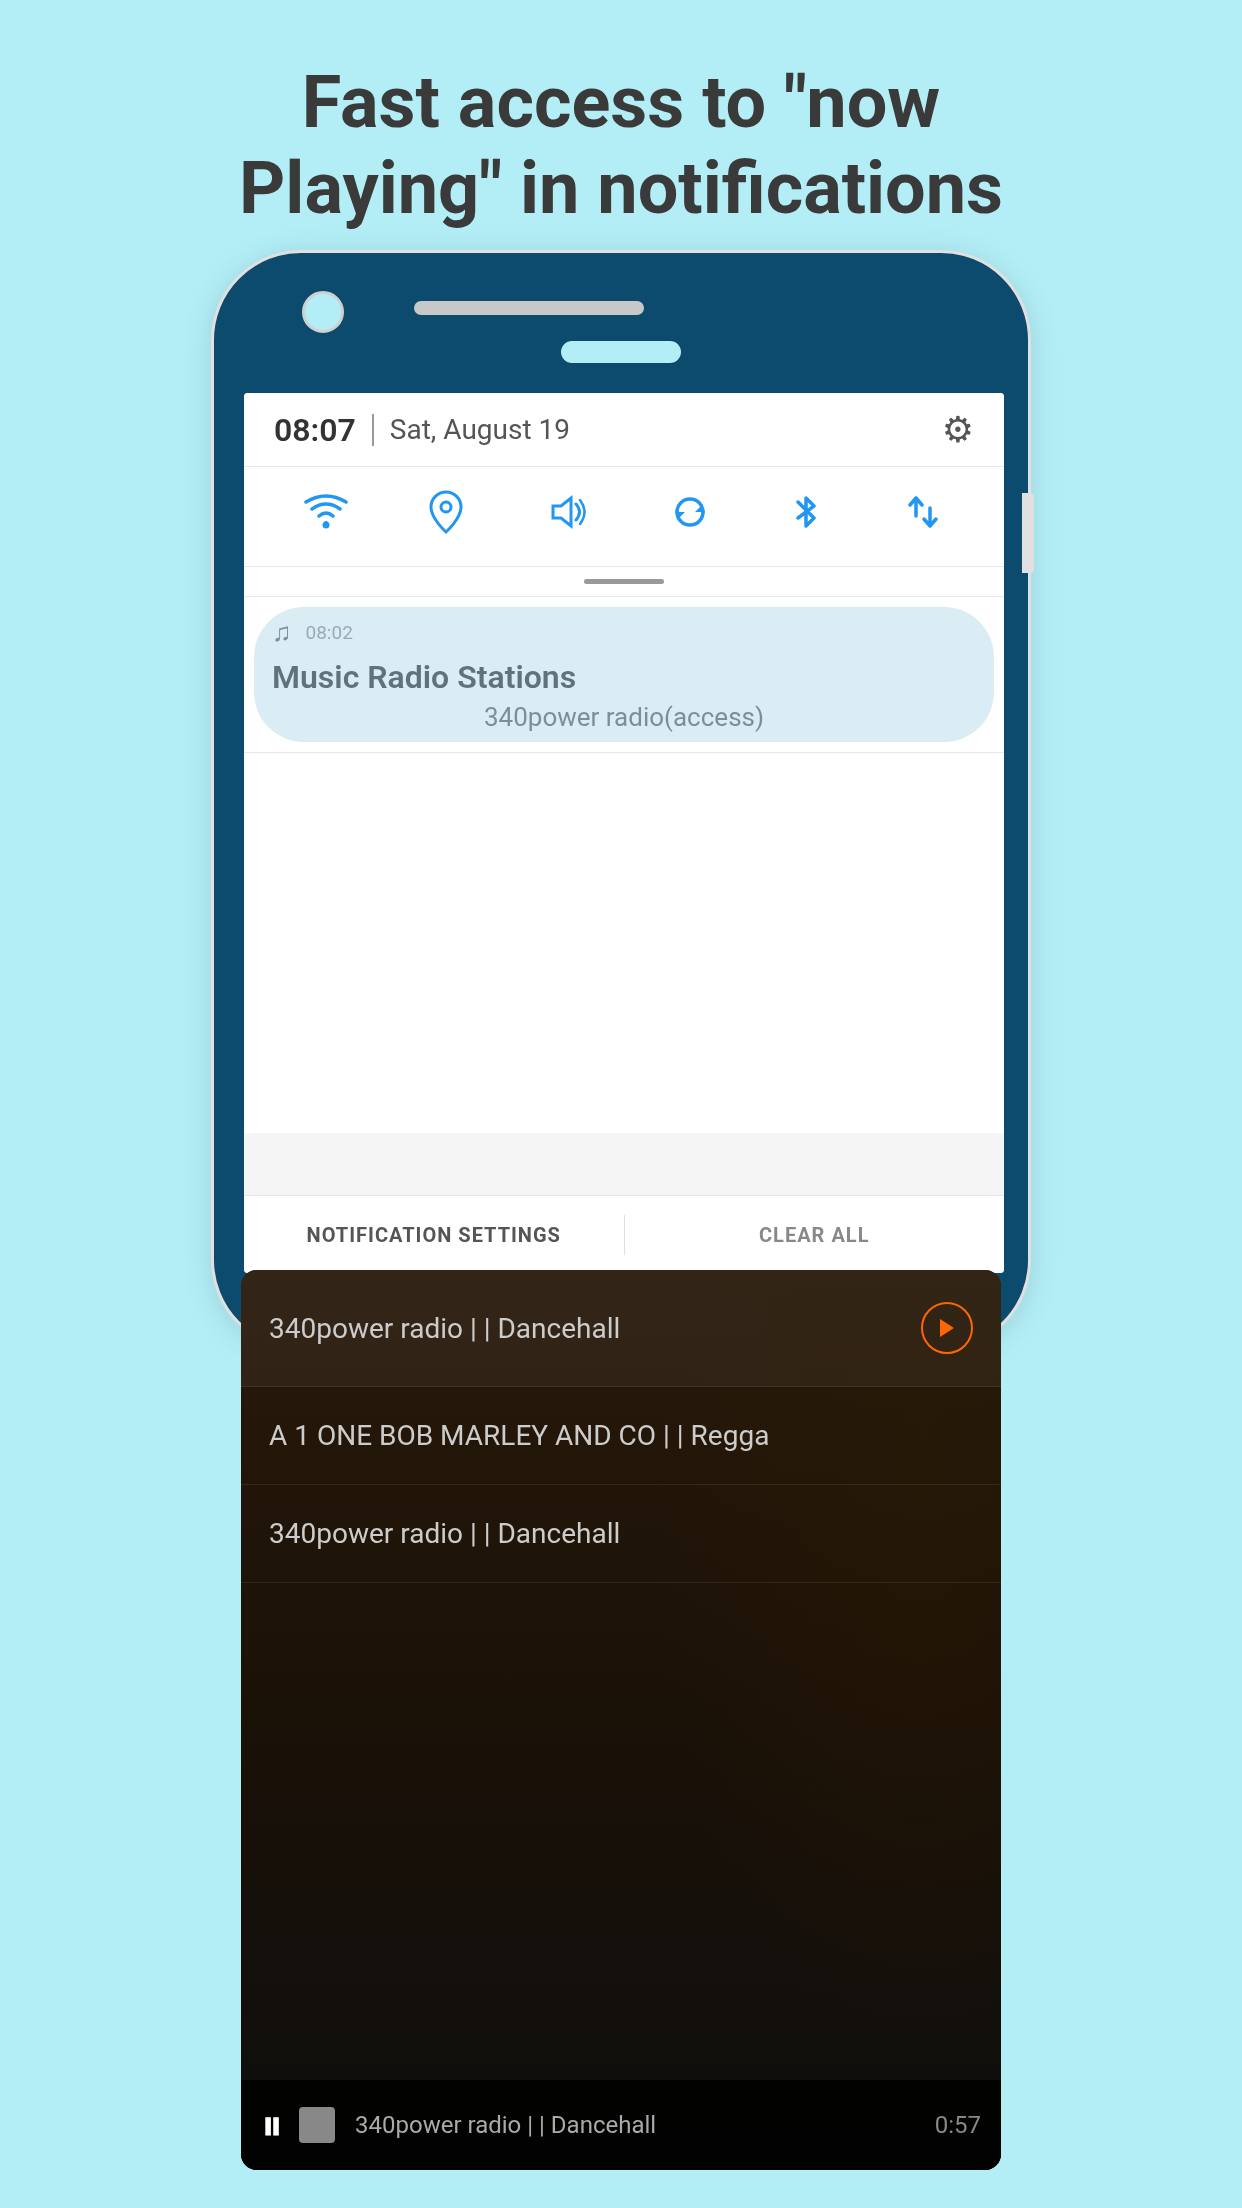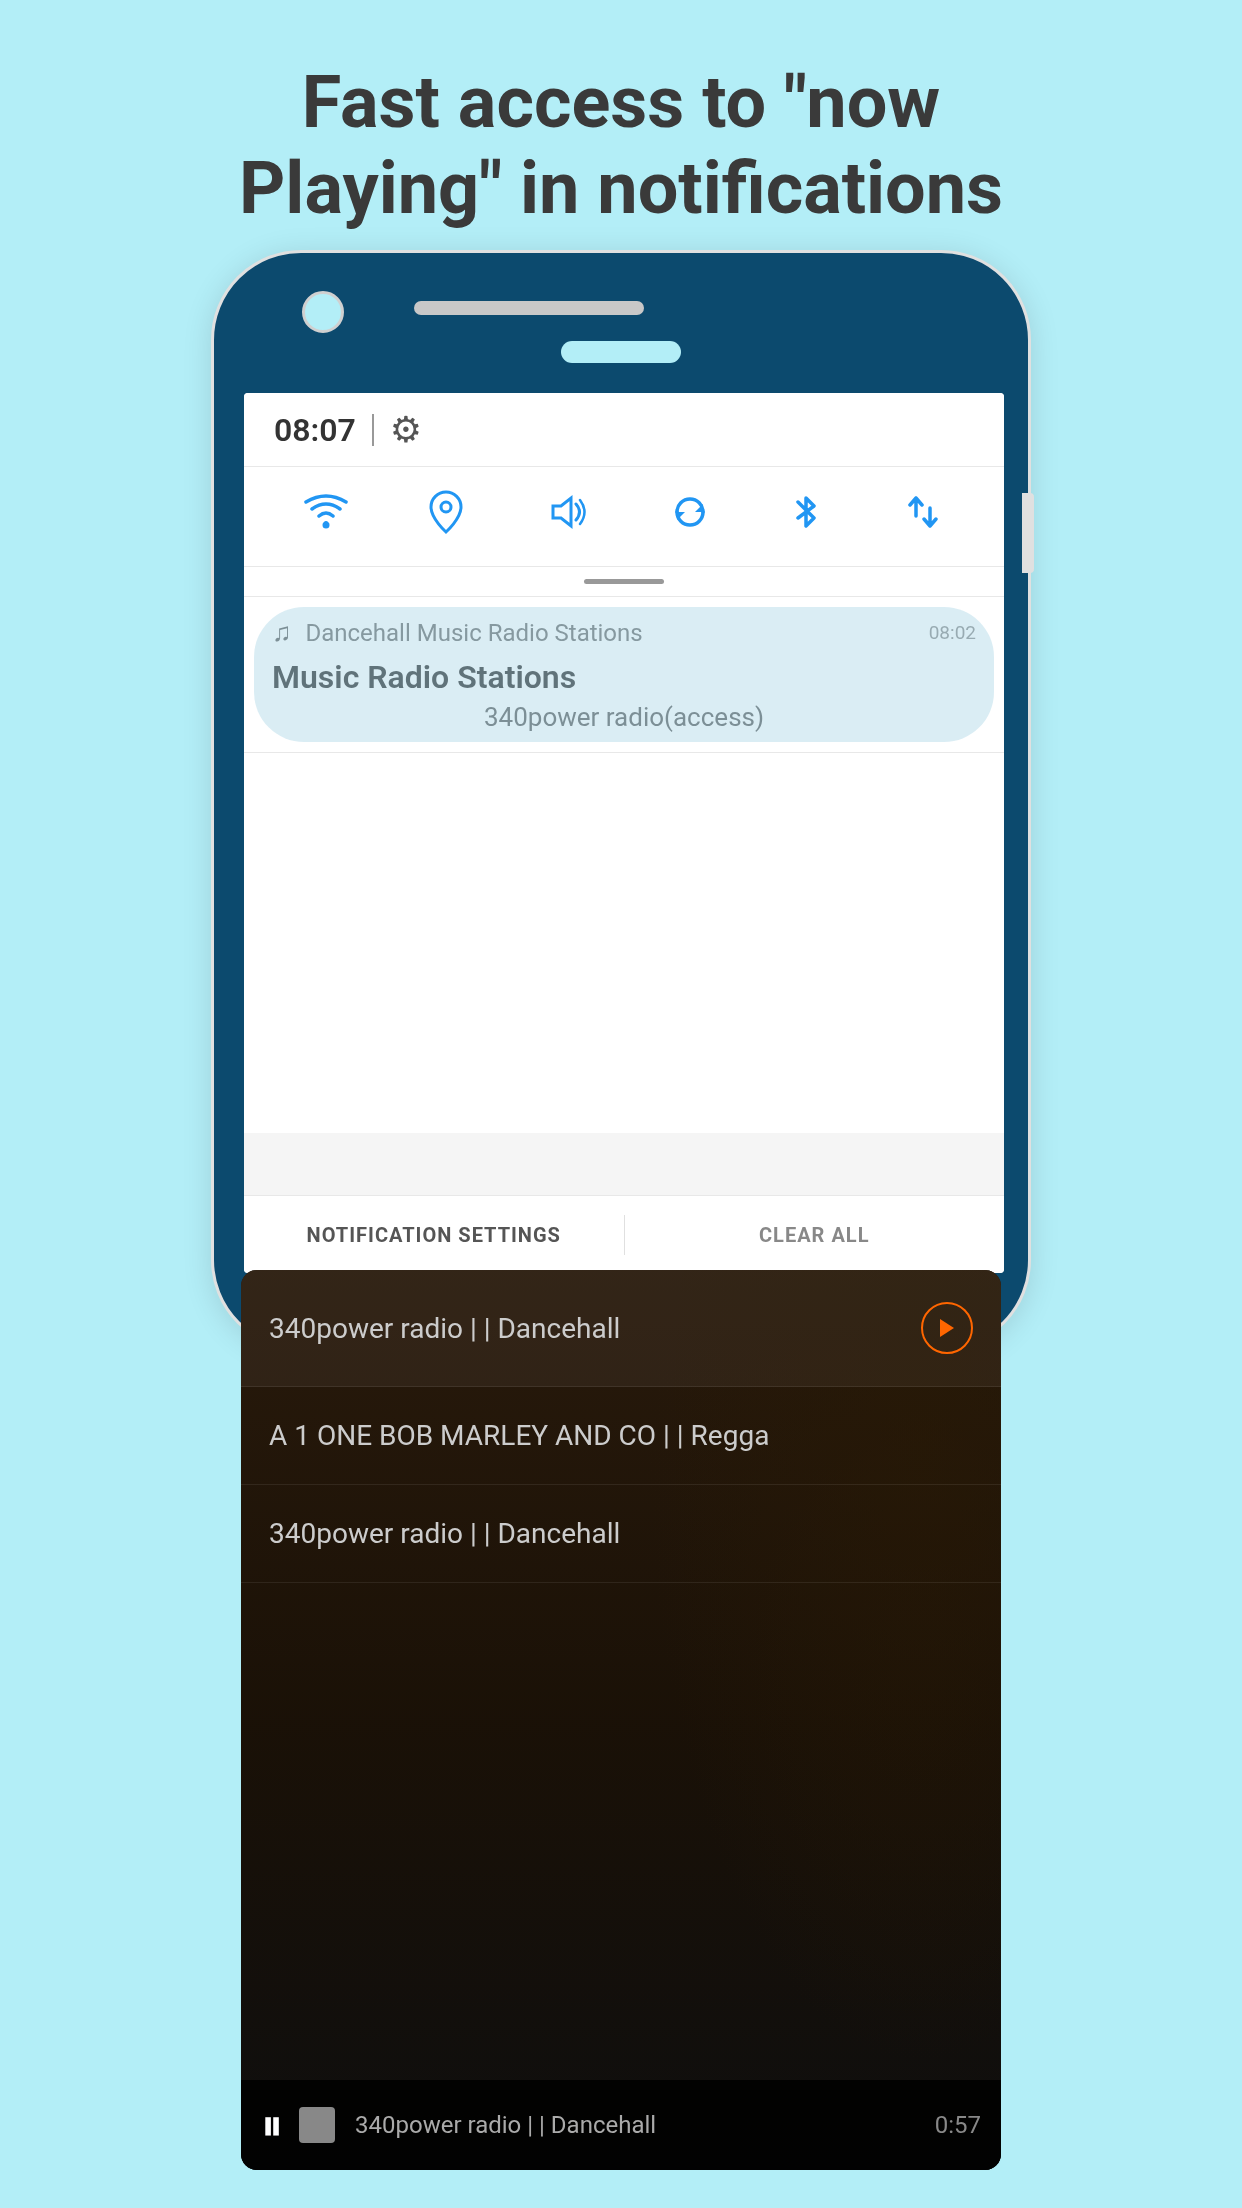--- a/index.html
+++ b/index.html
@@ -390,20 +390,21 @@
     <div class="phone-camera"></div>
     <div class="phone-speaker"></div>
     <div class="phone-button"></div>
     <div class="side-button-right"></div>
 
     <div class="phone-screen">
 
       <div class="status-bar">
         <span class="status-time">08:07</span>
         <div class="status-divider"></div>
+        <span class="status-date">Sat, August 19</span>
         <span class="status-gear">⚙</span>
       </div>
 
       <div class="quick-settings">
         <span class="qs-icon">
           <svg width="44" height="38" viewBox="0 0 44 38" fill="none">
             <path d="M22 30 C22 30 22 30 22 30" stroke="#2196F3" stroke-width="4" stroke-linecap="round"></path>
             <path d="M15 23 Q22 17 29 23" stroke="#2196F3" stroke-width="3.5" stroke-linecap="round" fill="none"></path>
             <path d="M8 16 Q22 6 36 16" stroke="#2196F3" stroke-width="3.5" stroke-linecap="round" fill="none"></path>
             <path d="M2 9 Q22 -3 42 9" stroke="#2196F3" stroke-width="3.5" stroke-linecap="round" fill="none"></path>
@@ -445,21 +446,20 @@
       </div>
 
       <div class="drag-handle">
         <div class="drag-handle-line"></div>
       </div>
 
       <div class="notification-card">
         <div class="notif-highlight"></div>
         <div class="notif-header">
           <span class="notif-app-icon">♫</span>
-          <span class="notif-app-name">Dancehall Music Radio Stations</span>
           <span class="notif-time">08:02</span>
         </div>
         <div class="notif-title">Music Radio Stations</div>
         <div class="notif-subtitle">
           <span>340power radio</span>
           <span class="notif-playing">(access)</span>
         </div>
       </div>
 
       <div class="empty-area"></div>

